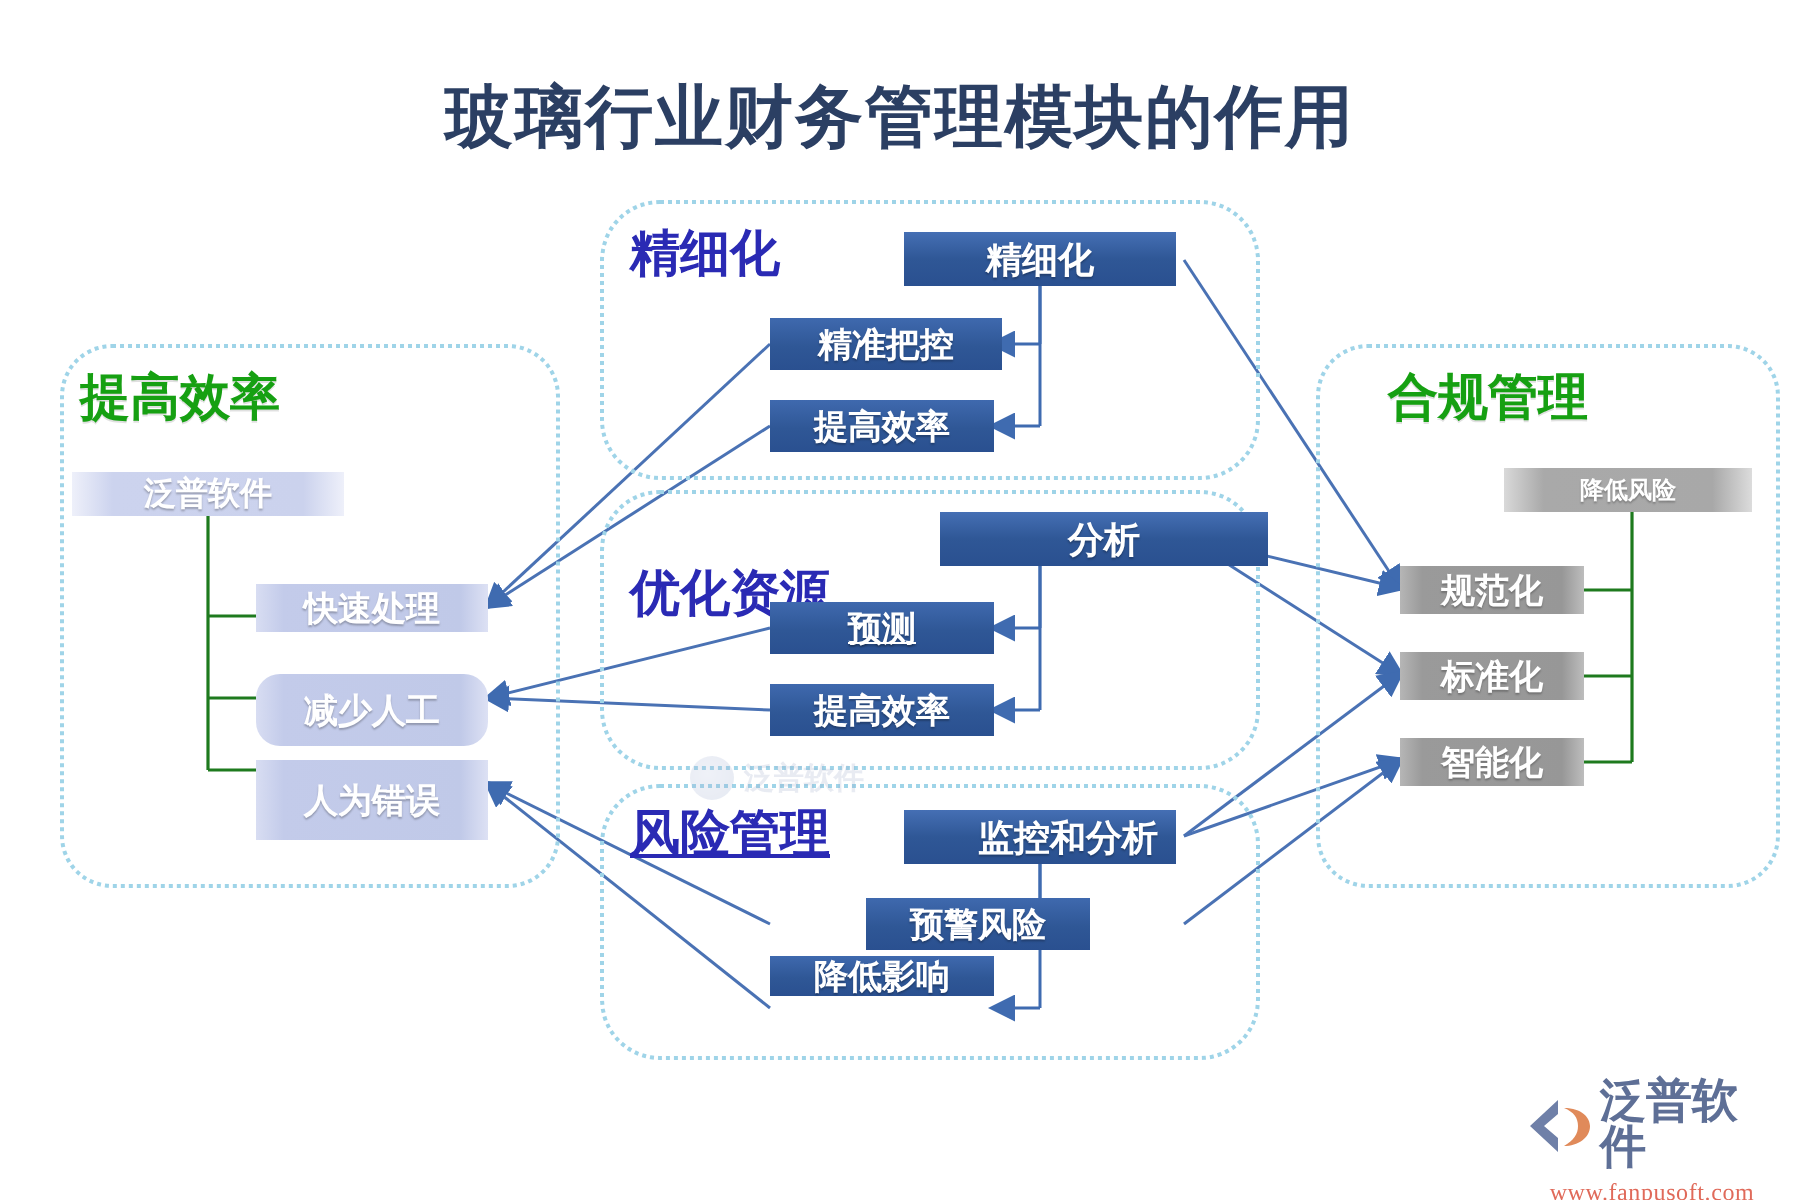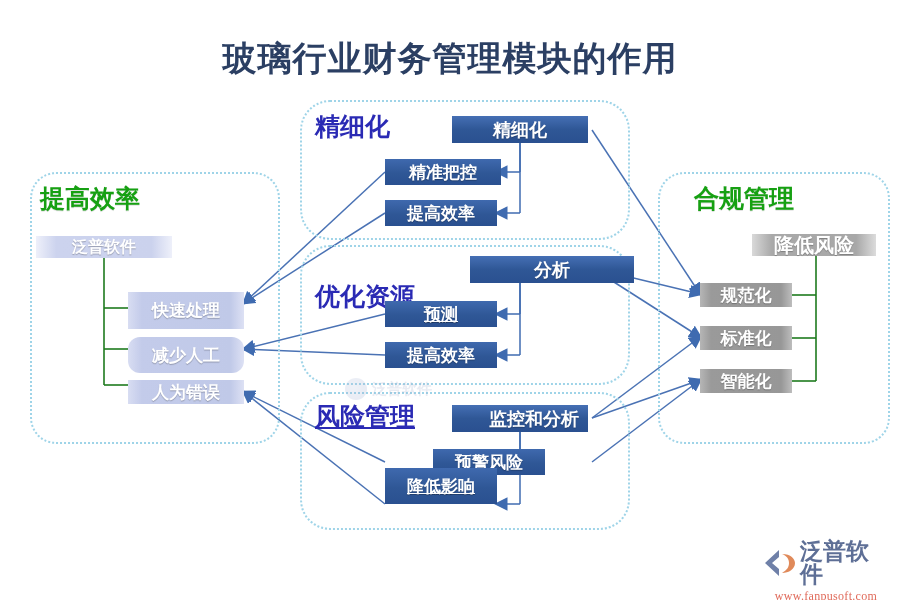--- a/index.html
+++ b/index.html
@@ -71,21 +71,21 @@
     background:linear-gradient(180deg,#456fb4 0%,#2f5796 50%,#2a5090 100%);
     font-size:18px;
   }
   
   .box.grey{
     background:linear-gradient(90deg,#b6b6b6 0%,#9a9a9a 12%,#979797 88%,#bdbdbd 100%);
     font-size:17px;
   }
   .box.grey-head{
     background:linear-gradient(90deg,#d9d9d9 0%,#a9a9a9 16%,#a8a8a8 84%,#dcdcdc 100%);
-    font-size:20px;
+    font-size:12px;
   }
 
   
   #wires{position:absolute;left:0;top:0;width:900px;height:600px;pointer-events:none;}
 
   
   .watermark{
     position:absolute;left:345px;top:372px;
     width:170px;height:34px;opacity:.22;
     display:flex;align-items:center;gap:5px;
@@ -178,41 +178,41 @@
       <path d="M592,268 L700,337" marker-end="url(#ahr)"></path>
       <path d="M592,418 L700,337" marker-end="url(#ahr)"></path>
       <path d="M592,418 L700,380" marker-end="url(#ahr)"></path>
       <path d="M592,462 L700,380" marker-end="url(#ahr)"></path>
     </g>
   </svg>
 
   <div class="panel" style="left:30px;top:172px;width:250px;height:272px;"></div>
   <div class="panel-title pt-green" style="left:40px;top:186px;">提高效率</div>
   <div class="box pale pale-head" style="left:36px;top:236px;width:136px;height:22px;">泛普软件</div>
-  <div class="box pale" style="left:128px;top:292px;width:116px;height:37px;">快速处理</div>
+  <div class="box pale" style="left:128px;top:292px;width:116px;height:24px;">快速处理</div>
   <div class="box pale" style="left:128px;top:337px;width:116px;height:36px;border-radius:12px;">减少人工</div>
-  <div class="box pale" style="left:128px;top:380px;width:116px;height:24px;">人为错误</div>
+  <div class="box pale" style="left:128px;top:380px;width:116px;height:40px;">人为错误</div>
 
   <div class="panel wide" style="left:300px;top:100px;width:330px;height:140px;"></div>
   <div class="panel-title pt-blue" style="left:315px;top:114px;">精细化</div>
   <div class="box blue blue-head" style="left:452px;top:116px;width:136px;height:27px;">精细化</div>
   <div class="box blue" style="left:385px;top:159px;width:116px;height:26px;">精准把控</div>
   <div class="box blue" style="left:385px;top:200px;width:112px;height:26px;">提高效率</div>
 
   <div class="panel wide" style="left:300px;top:245px;width:330px;height:140px;"></div>
   <div class="panel-title pt-blue" style="left:315px;top:258px;margin-top:26px;">优化资源</div>
   <div class="box blue blue-head" style="left:470px;top:256px;width:164px;height:27px;">分析</div>
   <div class="box blue" style="left:385px;top:301px;width:112px;height:26px;text-decoration:underline;">预测</div>
   <div class="box blue" style="left:385px;top:342px;width:112px;height:26px;">提高效率</div>
 
   <div class="panel wide" style="left:300px;top:392px;width:330px;height:138px;"></div>
   <div class="panel-title pt-blue" style="left:315px;top:404px;text-decoration:underline;">风险管理</div>
   <div class="box blue blue-head" style="left:452px;top:405px;width:136px;height:27px;padding-left:28px;">监控和分析</div>
   <div class="box blue" style="left:385px;top:449px;width:112px;height:26px;margin-left:48px;">预警风险</div>
-  <div class="box blue" style="left:385px;top:468px;width:112px;height:36px;text-decoration:underline;">降低影响</div>
+  <div class="box blue" style="left:385px;top:478px;width:112px;height:20px;">降低影响</div>
 
   <div class="panel" style="left:658px;top:172px;width:232px;height:272px;"></div>
   <div class="panel-title pt-green" style="left:694px;top:186px;">合规管理</div>
   <div class="box grey grey-head" style="left:752px;top:234px;width:124px;height:22px;">降低风险</div>
   <div class="box grey" style="left:700px;top:283px;width:92px;height:24px;">规范化</div>
   <div class="box grey" style="left:700px;top:326px;width:92px;height:24px;">标准化</div>
   <div class="box grey" style="left:700px;top:369px;width:92px;height:24px;">智能化</div>
 
   <div class="watermark">
     <div class="wm-mark"></div>

